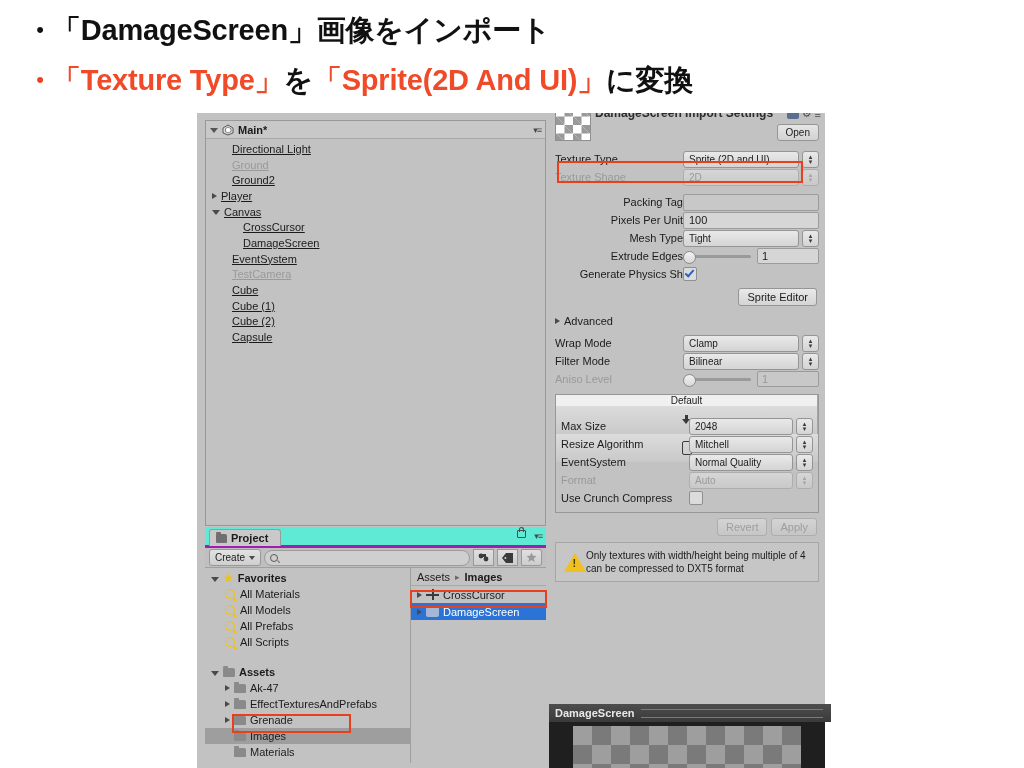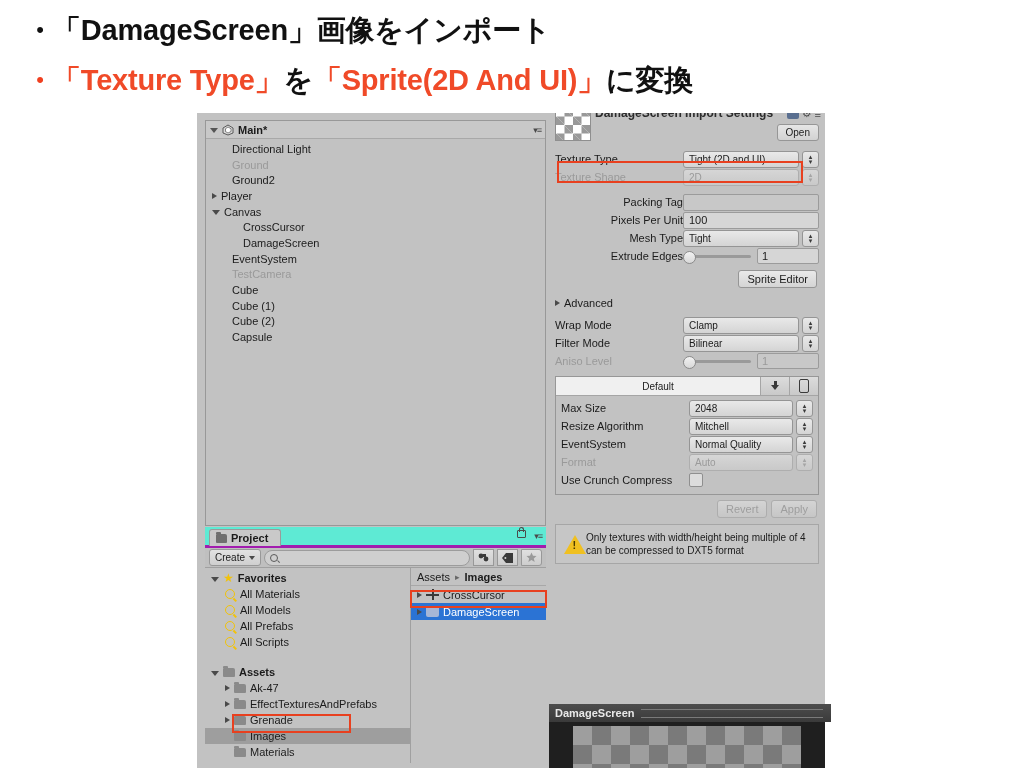--- a/index.html
+++ b/index.html
@@ -25,21 +25,21 @@
   .h-head{height:17px;background:#c8c8c8;border-bottom:1px solid #a8a8a8;display:flex;align-items:center;
     padding-left:4px;position:relative;}
   .foldout{width:0;height:0;border-left:5px solid #555;border-top:3.5px solid transparent;
     border-bottom:3.5px solid transparent;margin-right:4px;flex:0 0 auto;}
   .foldout.open{border-left:4px solid transparent;border-right:4px solid transparent;
     border-top:5px solid #555;border-bottom:0;margin-top:2px;}
   .unity-logo{width:12px;height:12px;margin-right:4px;flex:0 0 auto;}
   .h-title{font-size:11px;font-weight:700;color:#1b1b1b;}
   .h-menu{position:absolute;right:4px;top:4px;font-size:9px;color:#4a4a4a;letter-spacing:-1px;}
   .h-list{padding-top:2px;}
-  .h-row{height:15.7px;display:flex;align-items:center;font-size:11px;color:#1b1b1b;padding-left:6px;}
+  .h-row{height:15.7px;display:flex;align-items:center;font-size:11px;color:#1b1b1b;padding-left:6px;text-decoration:underline;}
   .h-row.dim{color:#9a9a9a;}
   .arrow-r{width:0;height:0;border-left:5px solid #4a4a4a;border-top:3.5px solid transparent;
     border-bottom:3.5px solid transparent;margin-right:4px;flex:0 0 auto;}
   .arrow-d{width:0;height:0;border-left:4px solid transparent;border-right:4px solid transparent;
     border-top:5px solid #4a4a4a;margin-right:4px;margin-top:2px;flex:0 0 auto;}
   .noarrow{width:9px;flex:0 0 auto;}
 
   
   #project{position:absolute;left:8px;top:414px;width:341px;height:234px;background:#c2c2c2;}
   .tabbar{height:18px;position:relative;background:#5eead4;border-bottom:3px solid #a21caf;}
@@ -144,21 +144,21 @@
     position:relative;flex:0 0 auto;}
   .chk.on:after{content:"";position:absolute;left:3px;top:0px;width:3px;height:7px;
     border:solid #2b5fbf;border-width:0 2px 2px 0;transform:rotate(42deg);}
   .btn{height:16px;padding:0 8px;background:linear-gradient(#e9e9e9,#d4d4d4);border:1px solid #959595;
     border-radius:3px;display:inline-flex;align-items:center;font-size:11px;color:#1b1b1b;}
   .btn.dis{color:#9e9e9e;background:linear-gradient(#d4d4d4,#c6c6c6);border-color:#adadad;}
   .rightrow{display:flex;justify-content:flex-end;gap:4px;padding-right:2px;}
   .advanced{display:flex;align-items:center;font-size:11px;color:#1b1b1b;height:18px;}
 
   .platbox{border:1px solid #979797;background:#c2c2c2;margin-top:6px;}
-  .plattabs{height:18px;display:flex;border-bottom:1px solid #a5a5a5;background:#bdbdbd;}
+  .plattabs{height:18px;display:flex;border-bottom:1px solid #a5a5a5;background:#bdbdbd;flex-direction:column;}
   .plattab{flex:1;display:flex;align-items:center;justify-content:center;font-size:10px;color:#1b1b1b;
     background:#f0f0f0;border-right:1px solid #a5a5a5;}
   .plattab.ico{flex:0 0 28px;background:linear-gradient(#dcdcdc,#c9c9c9);}
   .plattab.ico:last-child{border-right:none;}
   .dl-ico{width:9px;height:10px;position:relative;}
   .dl-ico:before{content:"";position:absolute;left:3px;top:0;width:3px;height:5px;background:#3a3a3a;}
   .dl-ico:after{content:"";position:absolute;left:0;top:4px;width:0;height:0;
     border-left:4.5px solid transparent;border-right:4.5px solid transparent;border-top:5px solid #3a3a3a;}
   .phone-ico{width:8px;height:12px;border:1.5px solid #3a3a3a;border-radius:2px;}
   .platbody{padding:3px 5px 5px 5px;}
@@ -424,21 +424,21 @@
       </div>
     </div>
 
     <div class="insp-body">
       <div style="height:7px"></div>
       <div id="rows-top">
           <div class="irow">
             <span class="ilabel">Texture Type</span>
             <div class="popupwrap">
               <div class="popup">
-                <span>Tight (2D and UI)</span>
+                <span>Sprite (2D and UI)</span>
               </div>
               <div class="popupbtn">
                 <span>▴</span>
                 <span>▾</span>
               </div>
             </div>
           </div>
           <div class="irow dim">
             <span class="ilabel">Texture Shape</span>
             <div class="popupwrap">
@@ -479,20 +479,24 @@
             </div>
           </div>
           <div class="irow">
             <span class="ilabel ind">Extrude Edges</span>
             <div class="slider">
               <div class="track">
                 <div class="knob"></div>
               </div>
               <div class="numbox">1</div>
             </div>
+          </div>
+          <div class="irow">
+            <span class="ilabel ind">Generate Physics Sh</span>
+            <span class="chk on"></span>
           </div>
         </div>
       <div class="rightrow" style="margin-top:5px">
         <div class="btn">
           <span>Sprite Editor</span>
         </div>
       </div>
       <div style="height:6px"></div>
       <div class="advanced">
         <span class="arrow-r"></span>

